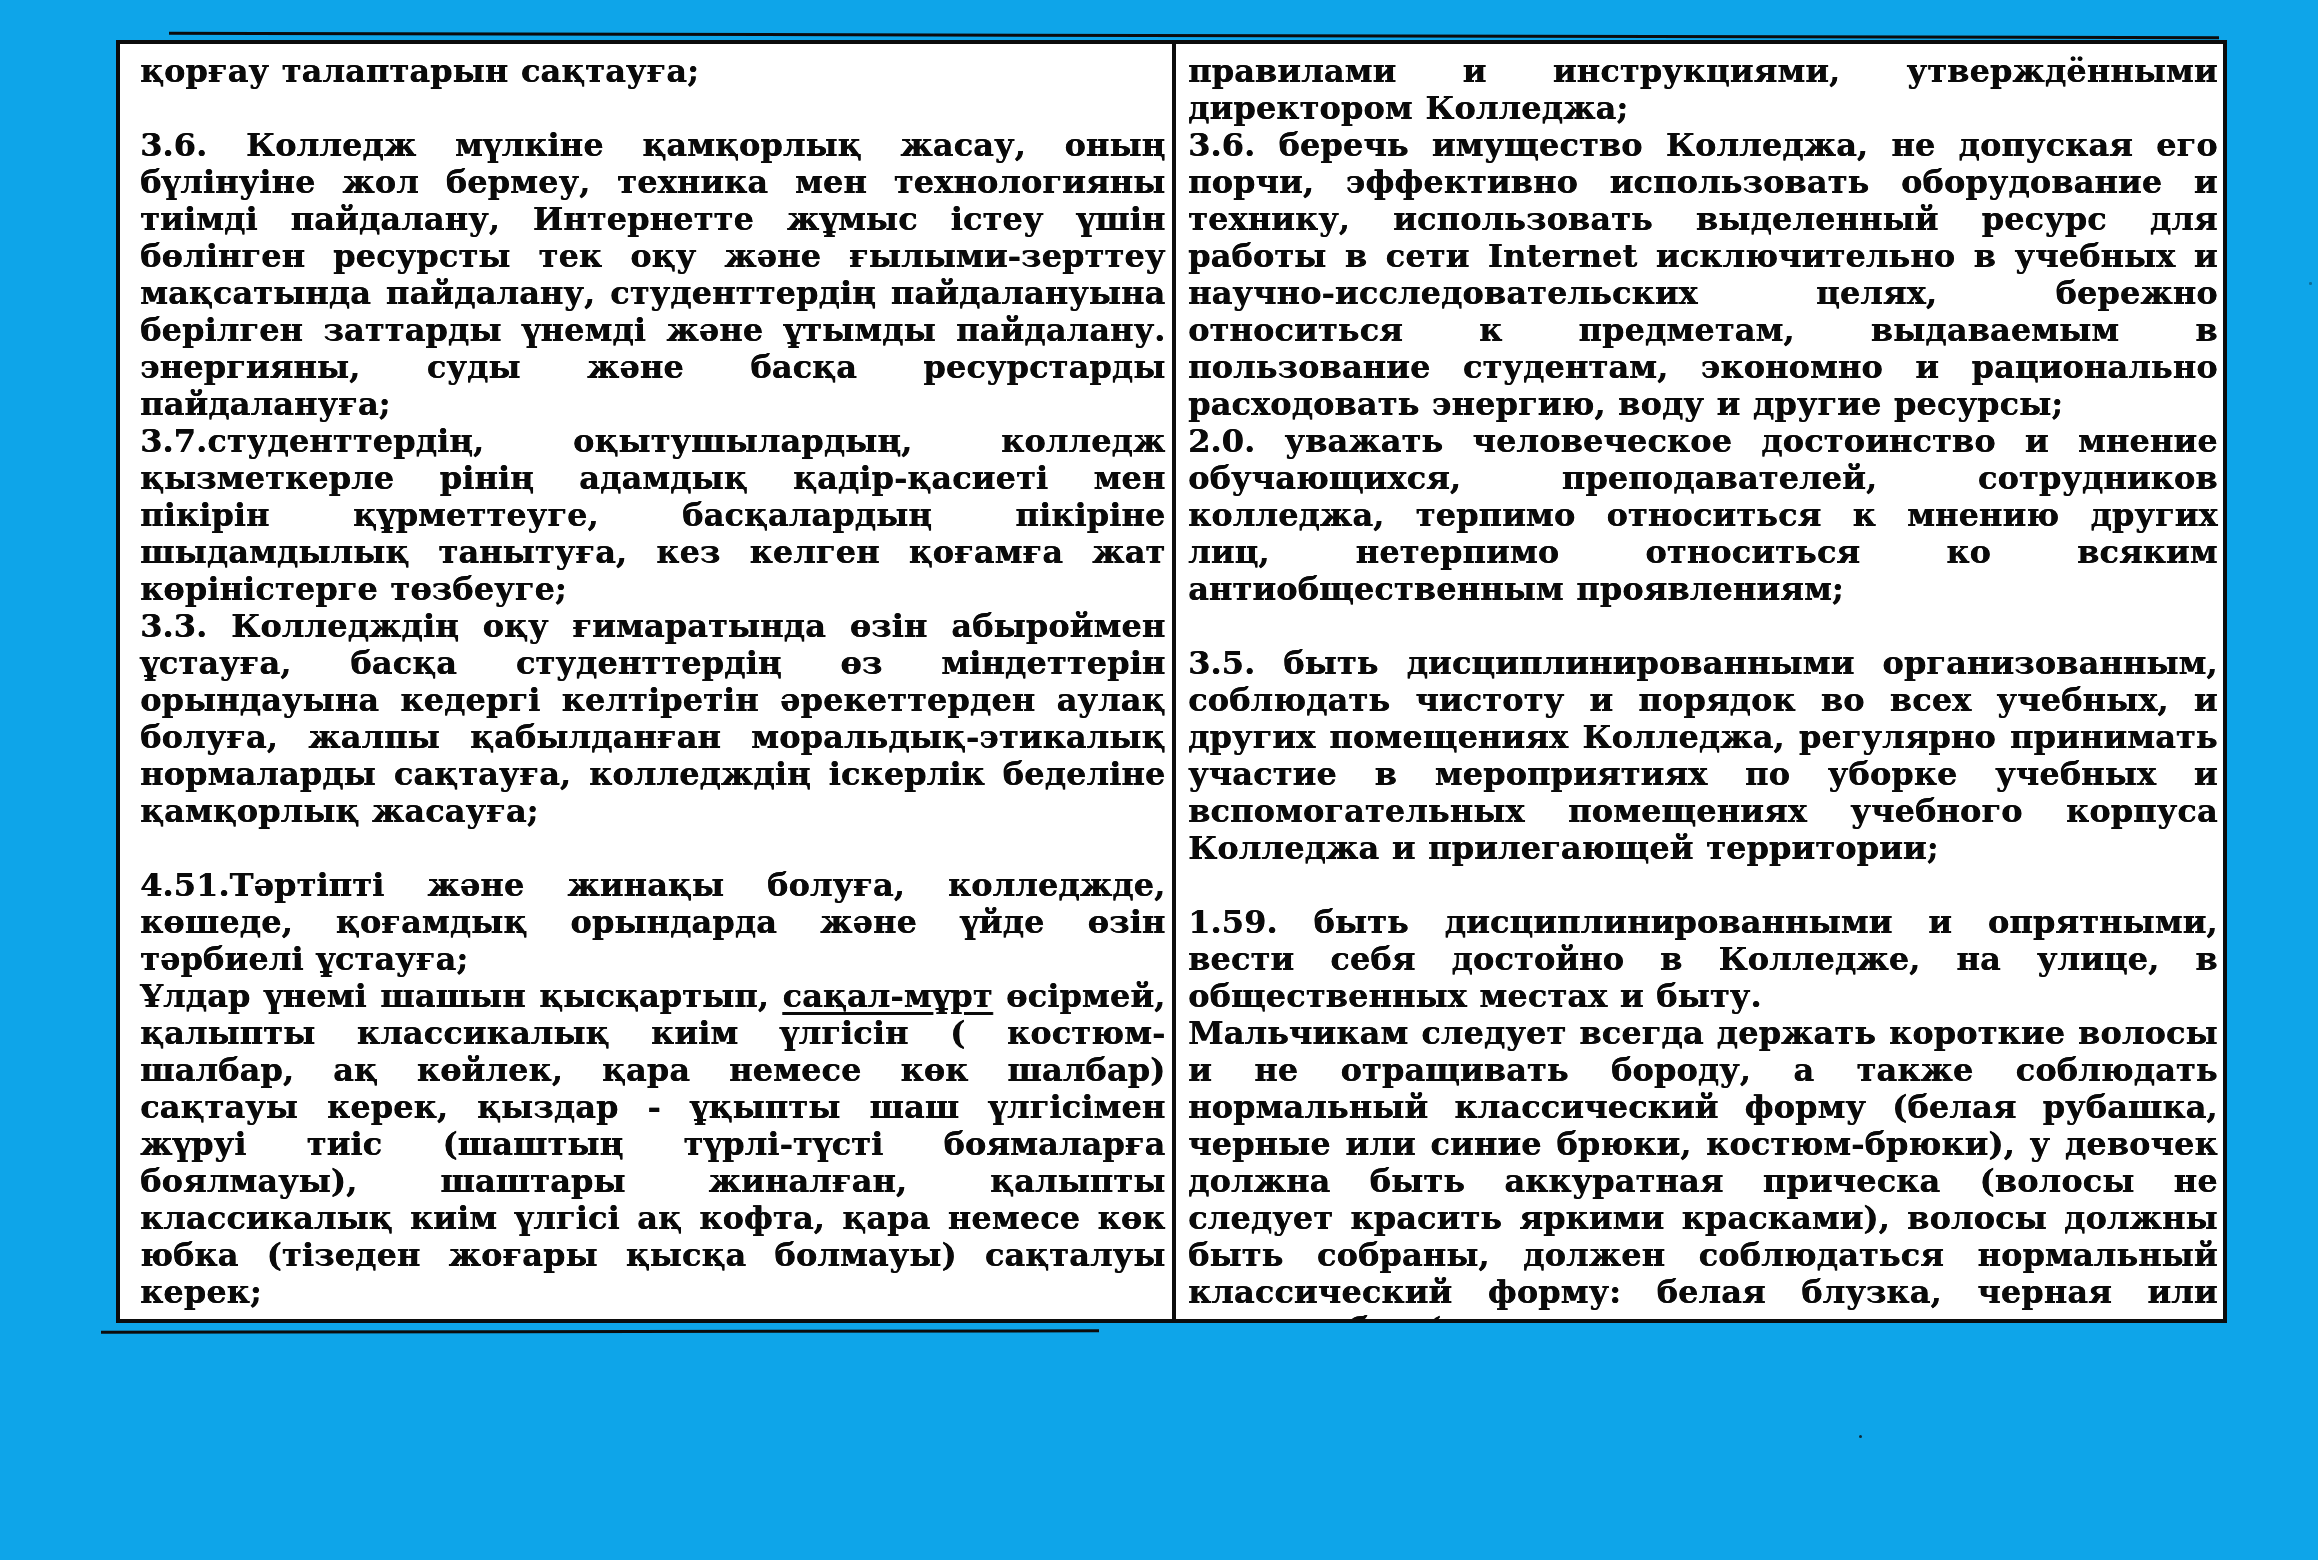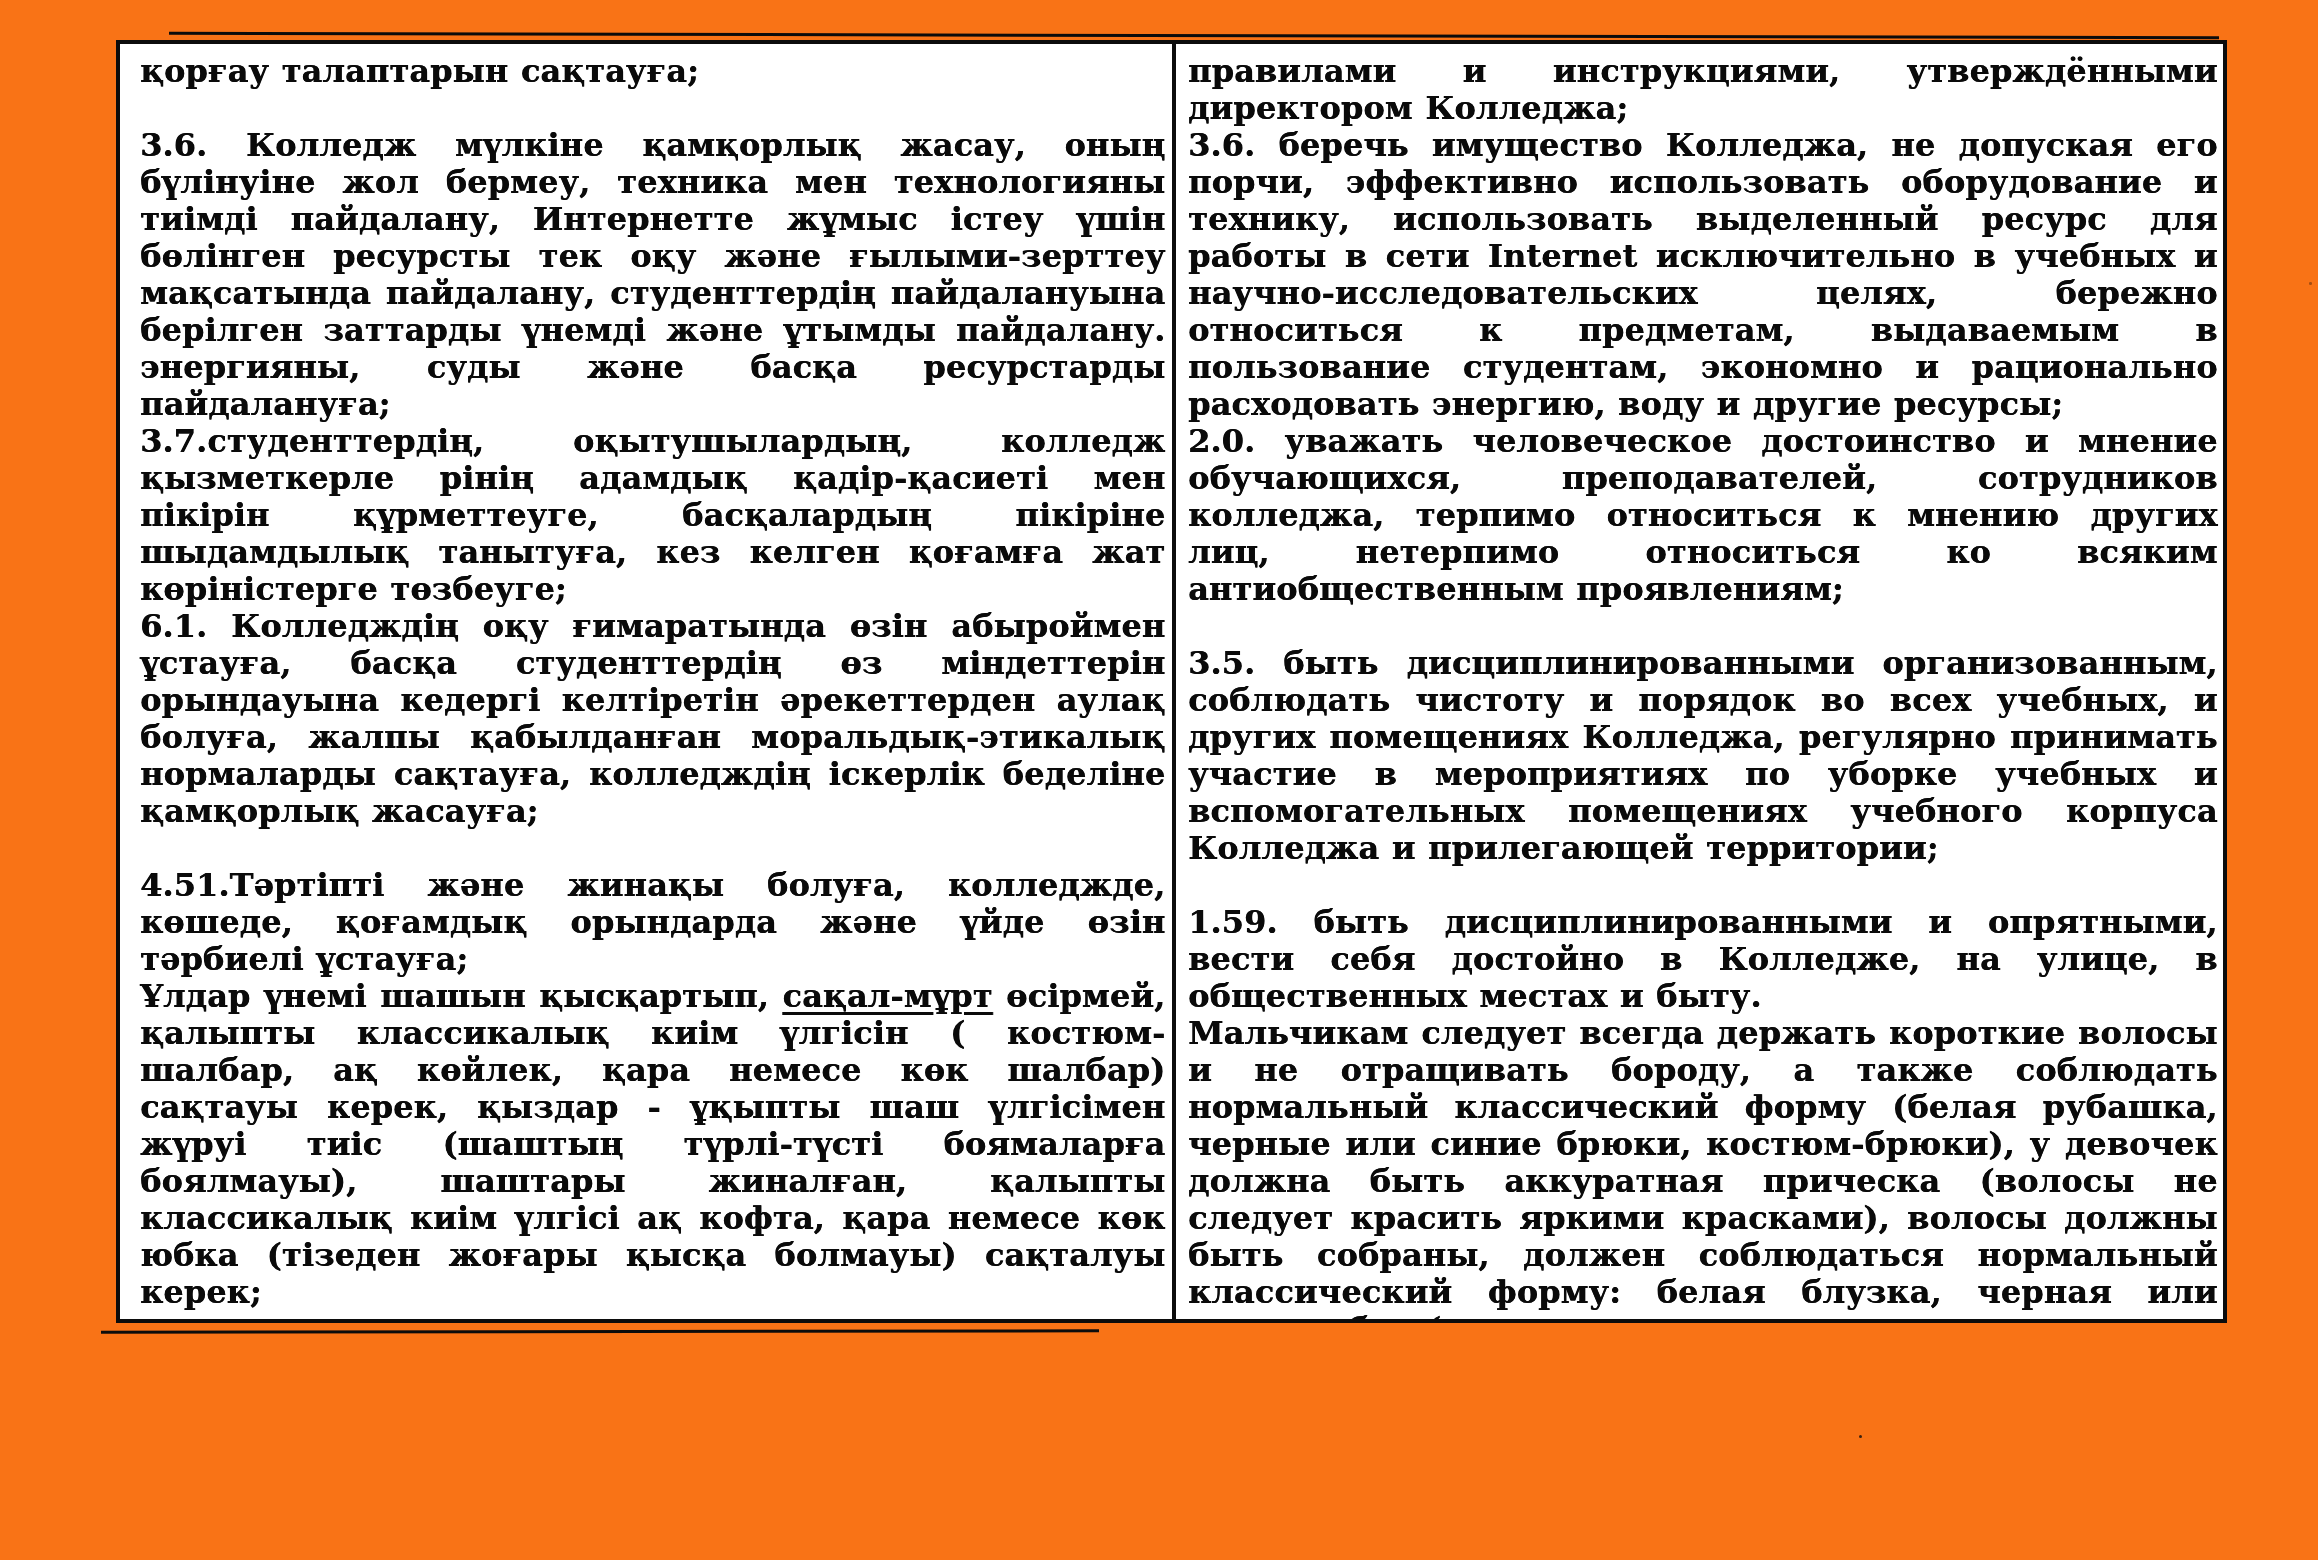--- a/index.html
+++ b/index.html
@@ -6,21 +6,21 @@
   * { box-sizing: border-box; }
   html, body { margin: 0; padding: 0; }
   body {
     width: 2319px; height: 1561px;
     background: #ffffff;
     font-family: "DejaVu Serif", "Liberation Serif", serif;
   }
   .page {
     position: relative;
     width: 2319px; height: 1561px;
-    background: #f97316;
+    background: #0ea5e9;
     color: #0a0a0a;
     overflow: hidden;
   }
   .scan-table {
     position: absolute;
     left: 116px; top: 40px;
     width: 2111px; height: 1283px;
     border: 4.7px solid #0c0c0c;
     display: flex;
     background: #ffffff;
@@ -65,21 +65,21 @@
 <body>
 
 <div class="page">
 
   <div class="scan-table">
 
     <div class="col col-kk">
       <p>қорғау талаптарын сақтауға;</p>
       <p class="gap">3.6. Колледж мүлкіне қамқорлық жасау, оның бүлінуіне жол бермеу, техника мен технологияны тиімді пайдалану, Интернетте жұмыс істеу үшін бөлінген ресурсты тек оқу және ғылыми-зерттеу мақсатында пайдалану, студенттердің пайдалануына берілген заттарды үнемді және ұтымды пайдалану. энергияны, суды және басқа ресурстарды пайдалануға;</p>
       <p>3.7.студенттердің, оқытушылардың, колледж қызметкерле рінің адамдық қадір-қасиеті мен пікірін құрметтеуге, басқалардың пікіріне шыдамдылық танытуға, кез келген қоғамға жат көріністерге төзбеуге;</p>
-      <p>6.1. Колледждің оқу ғимаратында өзін абыроймен ұстауға, басқа студенттердің өз міндеттерін орындауына кедергі келтіретін әрекеттерден аулақ болуға, жалпы қабылданған моральдық-этикалық нормаларды сақтауға, колледждің іскерлік беделіне қамқорлық жасауға;</p>
+      <p>3.3. Колледждің оқу ғимаратында өзін абыроймен ұстауға, басқа студенттердің өз міндеттерін орындауына кедергі келтіретін әрекеттерден аулақ болуға, жалпы қабылданған моральдық-этикалық нормаларды сақтауға, колледждің іскерлік беделіне қамқорлық жасауға;</p>
       <p class="gap">4.51.Тәртіпті және жинақы болуға, колледжде, көшеде, қоғамдық орындарда және үйде өзін тәрбиелі ұстауға;</p>
       <p><span>Ұлдар үнемі шашын қысқартып, </span><span class="u">сақал-мұрт</span><span> өсірмей, қалыпты классикалық киім үлгісін ( костюм-шалбар, ақ көйлек, қара немесе көк шалбар) сақтауы  керек, қыздар - ұқыпты шаш үлгісімен жүруі тиіс (шаштың түрлі-түсті боямаларға боялмауы), шаштары жиналған, қалыпты классикалық киім үлгісі ақ кофта, қара немесе көк юбка (тізеден жоғары қысқа болмауы) сақталуы керек;</span></p>
     </div>
 
     <div class="col col-ru">
       <p>правилами и инструкциями, утверждёнными директором Колледжа;</p>
       <p>3.6. беречь имущество Колледжа, не допуская его порчи, эффективно использовать оборудование и технику, использовать выделенный ресурс для работы в сети Internet исключительно в учебных и научно-исследовательских целях, бережно относиться к предметам, выдаваемым в пользование студентам, экономно и рационально расходовать энергию, воду и другие ресурсы;</p>
       <p>2.0. уважать человеческое достоинство и мнение обучающихся, преподавателей, сотрудников колледжа, терпимо относиться к мнению других лиц, нетерпимо относиться ко всяким антиобщественным проявлениям;</p>
       <p class="gap">3.5. быть дисциплинированными организованным, соблюдать чистоту и порядок во всех учебных, и других помещениях Колледжа, регулярно принимать участие в мероприятиях по уборке учебных и вспомогательных помещениях учебного корпуса Колледжа и прилегающей территории;</p>
       <p class="gap">1.59. быть дисциплинированными и опрятными, вести себя достойно в Колледже, на улице, в общественных местах и быту.</p>

